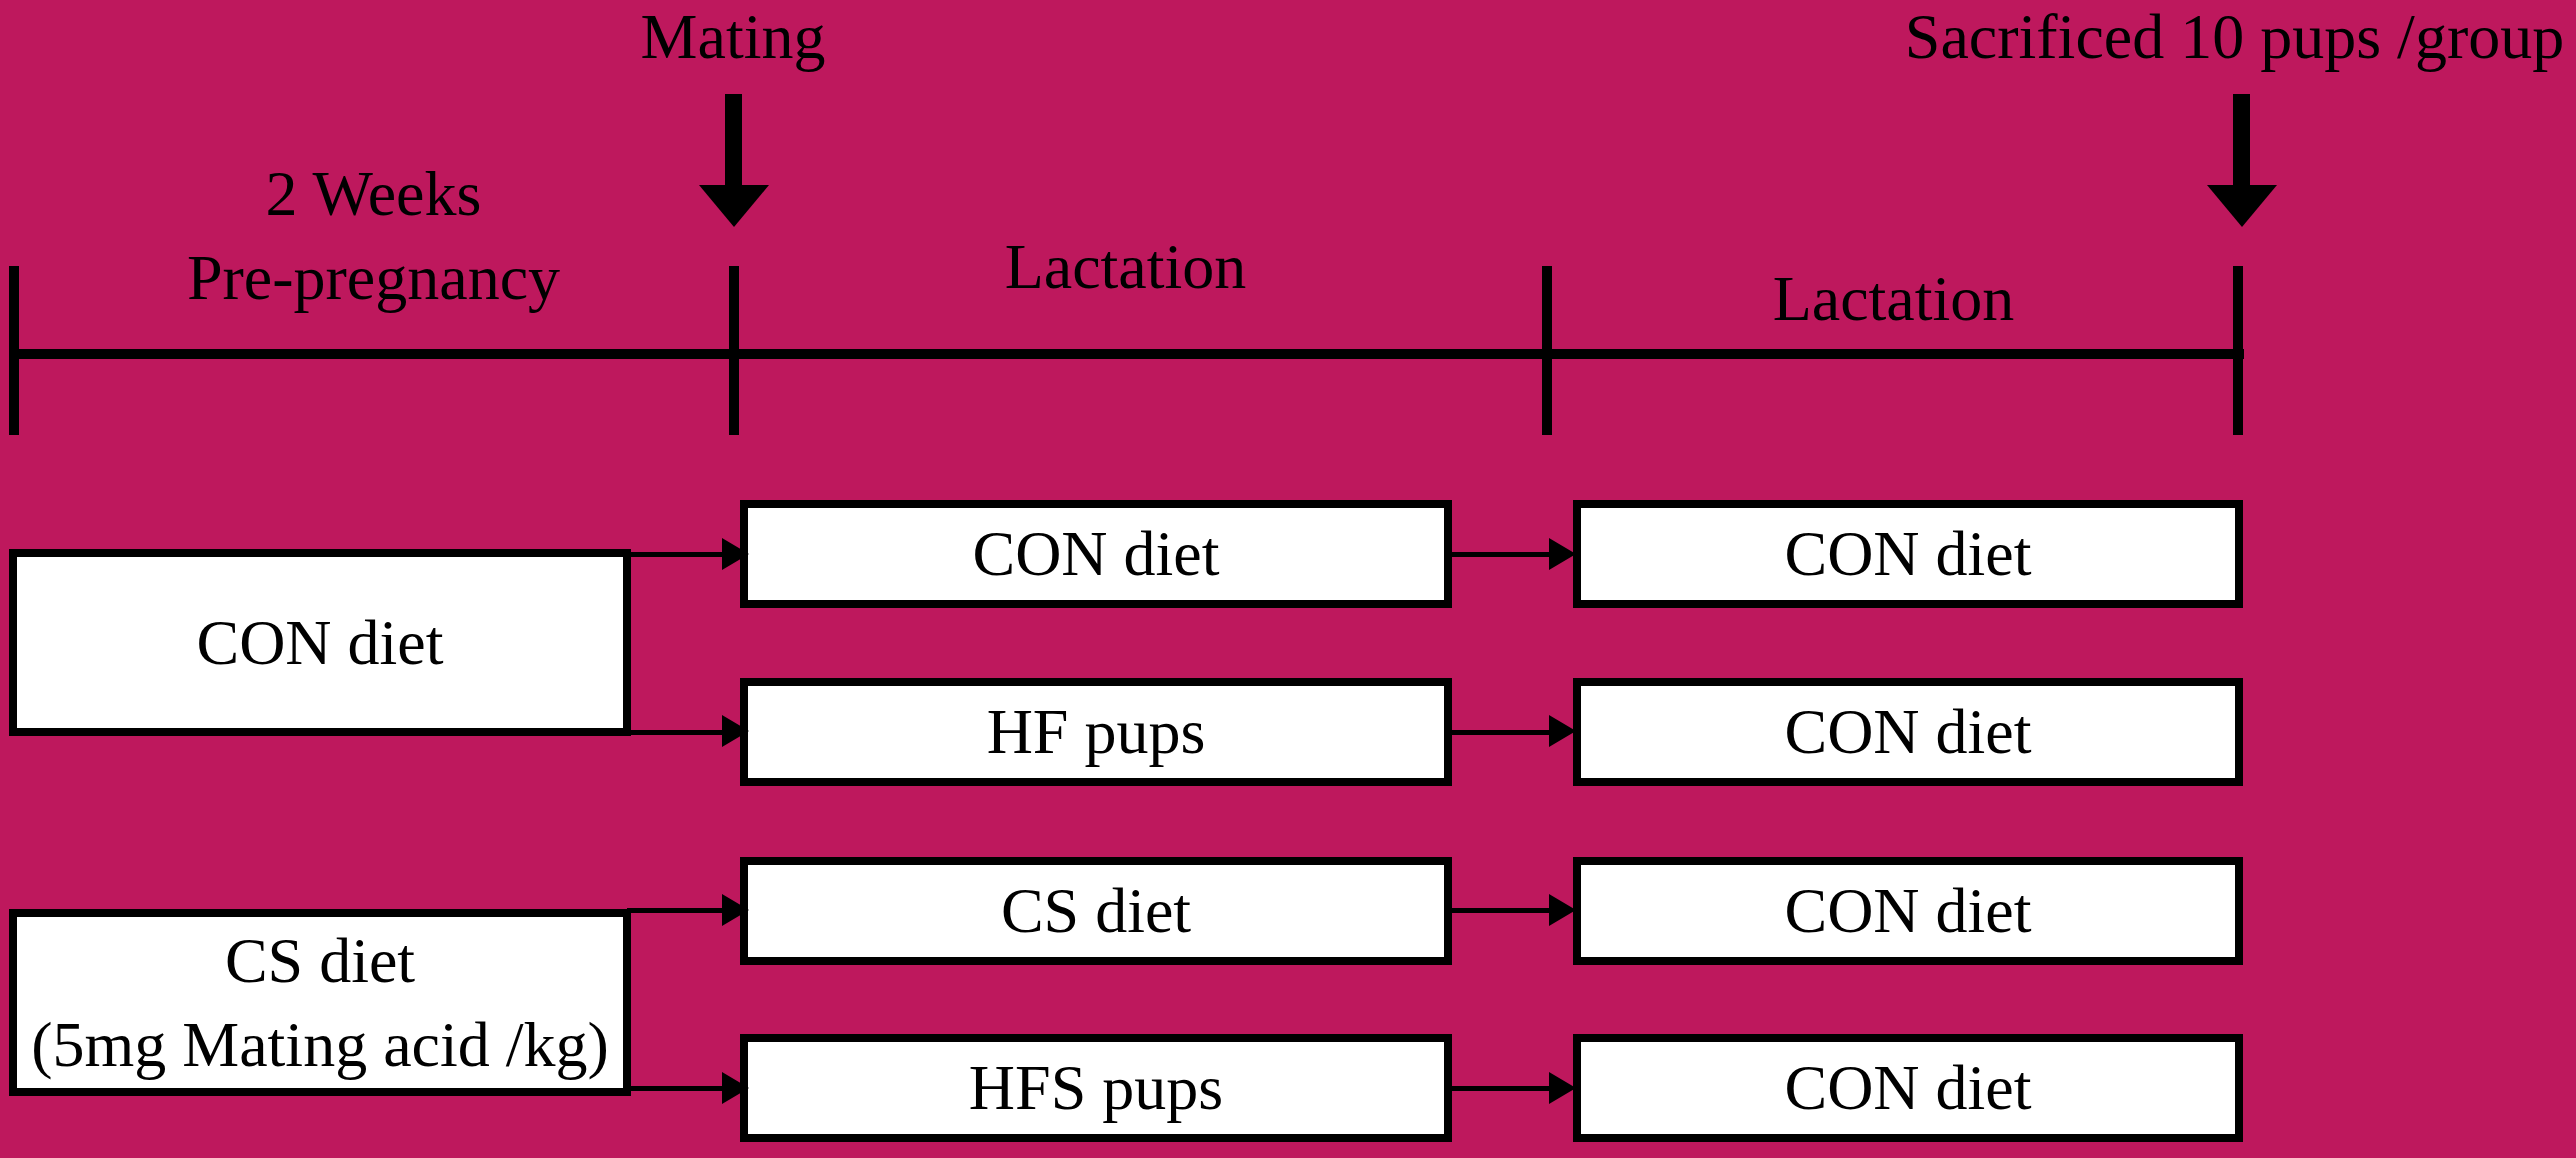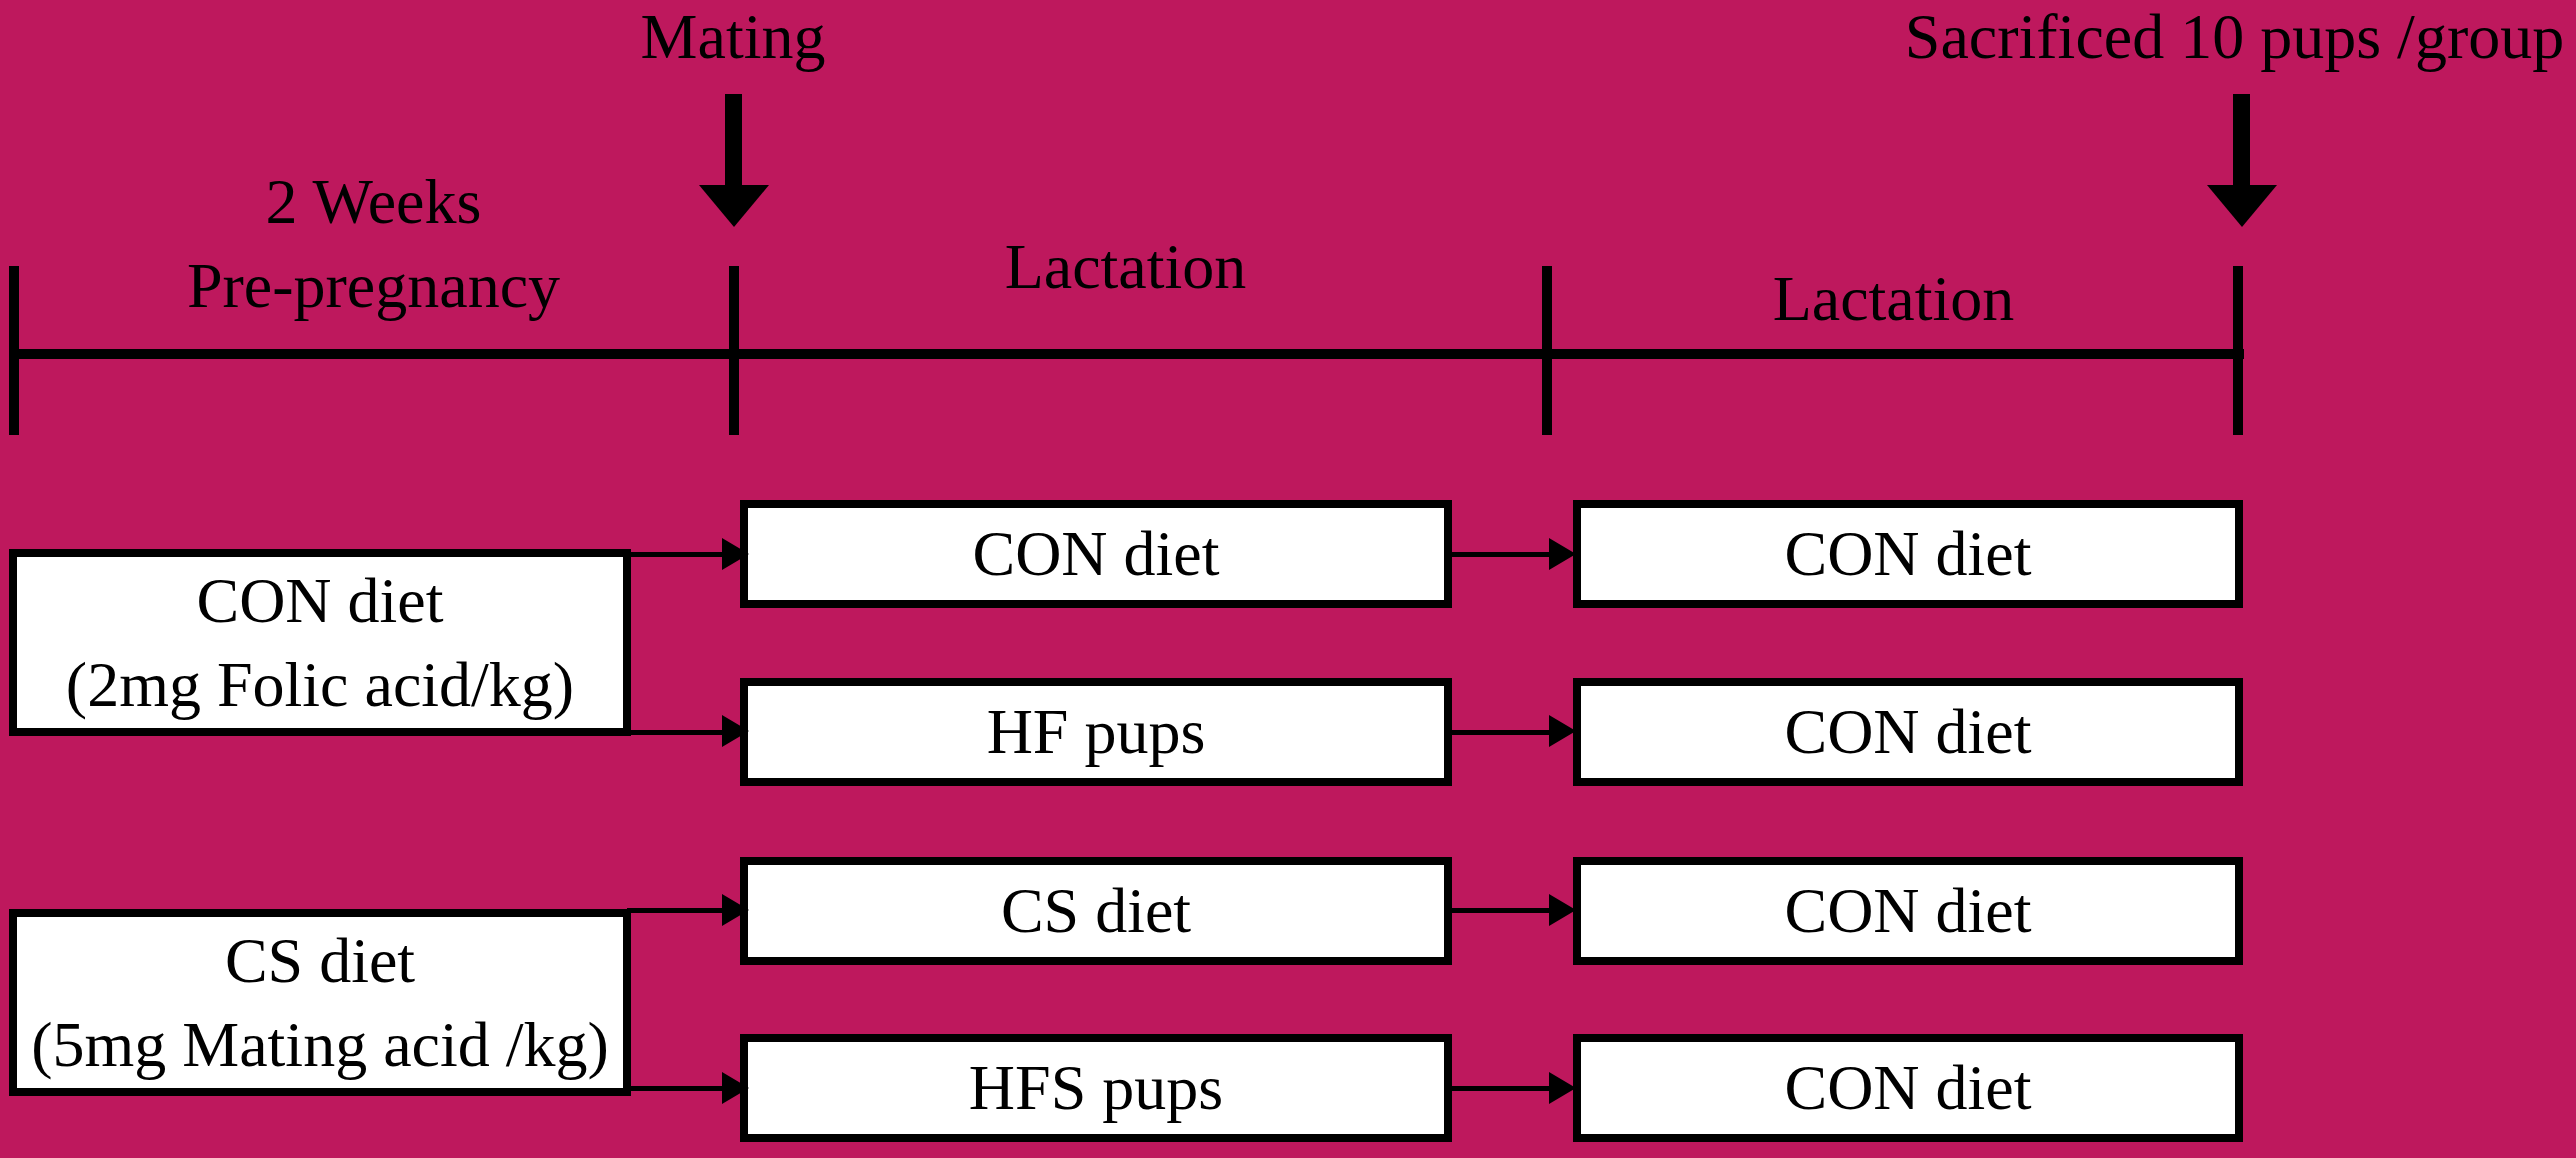--- a/index.html
+++ b/index.html
@@ -38,21 +38,21 @@
   .tl-tick{position:absolute;top:266px;width:10px;height:169px;background:#000;}
   .tl-tick.t0{left:9px;}
   .tl-tick.t1{left:729px;}
   .tl-tick.t2{left:1542px;}
   .tl-tick.t3{left:2233px;}
   .phase{
     position:absolute;
     font-size:64px;line-height:73px;
     text-align:center;white-space:nowrap;color:#000;
   }
-  .phase.two-weeks{left:100px;top:160px;width:547px;line-height:84px;}
+  .phase.two-weeks{left:100px;top:152px;width:547px;line-height:84px;}
   .phase.two-weeks span{display:block;}
   .phase.gestation{left:852px;top:230px;width:547px;}
   .phase.lactation{left:1620px;top:230px;width:547px;margin-top:32px;}
   
   .box{
     position:absolute;
     border:8.2px solid #000;
     background:#fff;
     box-sizing:border-box;
     display:flex;flex-direction:column;
@@ -122,21 +122,20 @@
 
   <div class="phase two-weeks">
     <span>2 Weeks</span>
     <span>Pre-pregnancy</span>
   </div>
   <div class="phase gestation">Lactation</div>
   <div class="phase lactation">Lactation</div>
 
   <div class="box pre1">
     <span class="bl">CON diet</span>
-    <span class="bl">(2mg Folic acid/kg)</span>
   </div>
   <div class="box pre2">
     <span class="bl">CS diet</span>
     <span class="bl">(5mg Mating acid /kg)</span>
   </div>
 
   <div class="box g r1">CON diet</div>
   <div class="box g r2">HF pups</div>
   <div class="box g r3">CS diet</div>
   <div class="box g r4">HFS pups</div>

